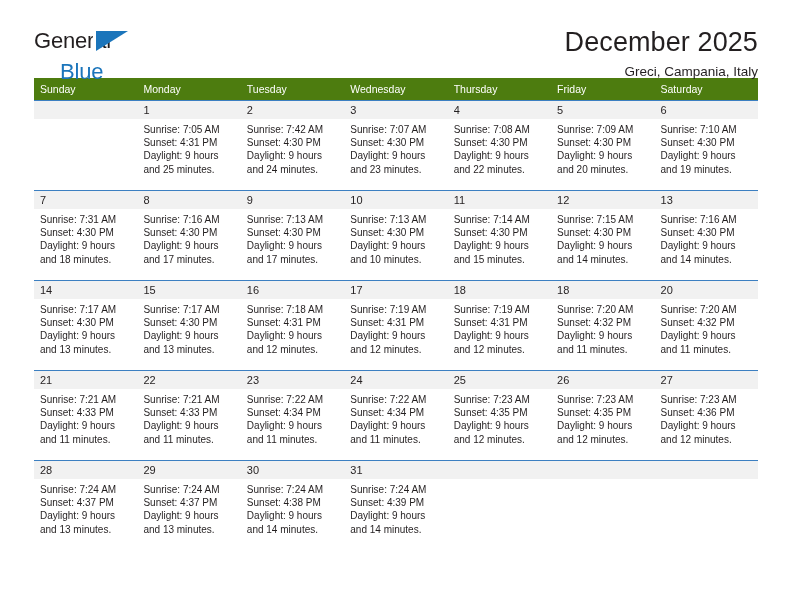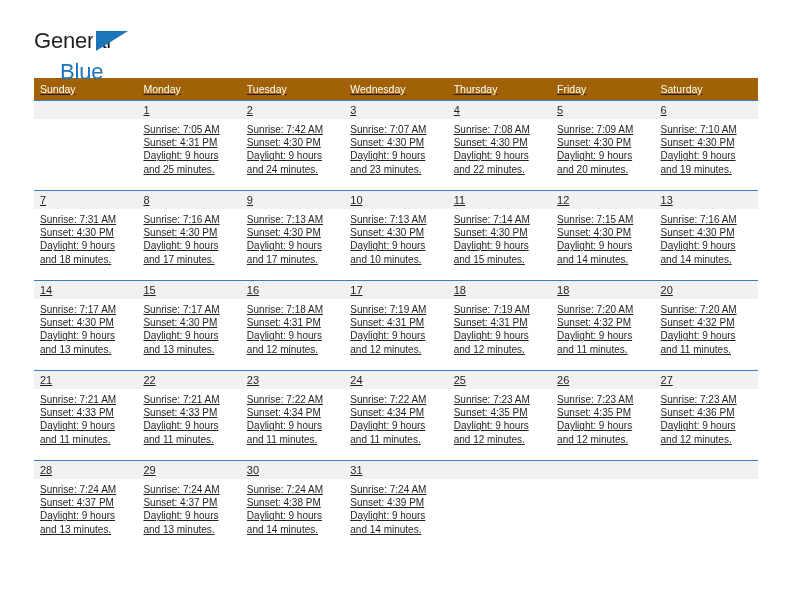--- a/index.html
+++ b/index.html
@@ -13,21 +13,20 @@
     font-family: "Liberation Sans", sans-serif;
     color: #231f20;
     overflow: hidden;
   }
   .page {
     position: relative;
     width: 792px;
     height: 612px;
     box-sizing: border-box;
     padding: 0 34px;
-    text-decoration: underline;
   }
 
   
   .header {
     display: flex;
     align-items: flex-start;
     justify-content: space-between;
     padding-top: 28px;
     height: 72px;
     box-sizing: border-box;
@@ -93,21 +92,21 @@
   }
 
   
   .calendar {
     width: 724px;
     border-collapse: collapse;
     table-layout: fixed;
     margin-top: 6px;
   }
   .calendar th {
-    background: #a16207;
+    background: #4d7c0f;
     color: #ffffff;
     font-size: 10.5px;
     font-weight: normal;
     text-align: left;
     padding: 5px 0 5px 6px;
     height: 18px;
     box-sizing: border-box;
     border: none;
   }
   .calendar td {
@@ -151,20 +150,24 @@
 
   <div class="header">
 
     <div class="logo">
       <span class="logo-general">General</span>
       <span class="logo-tri"></span>
       <span class="logo-bar"></span>
       <span class="logo-blue">Blue</span>
     </div>
 
+    <div class="title-wrap">
+      <div class="month-title">December 2025</div>
+      <div class="location">Greci, Campania, Italy</div>
+    </div>
 
   </div>
 
   <table class="calendar">
     <thead>
       <tr>
         <th>Sunday</th>
         <th>Monday</th>
         <th>Tuesday</th>
         <th>Wednesday</th>

